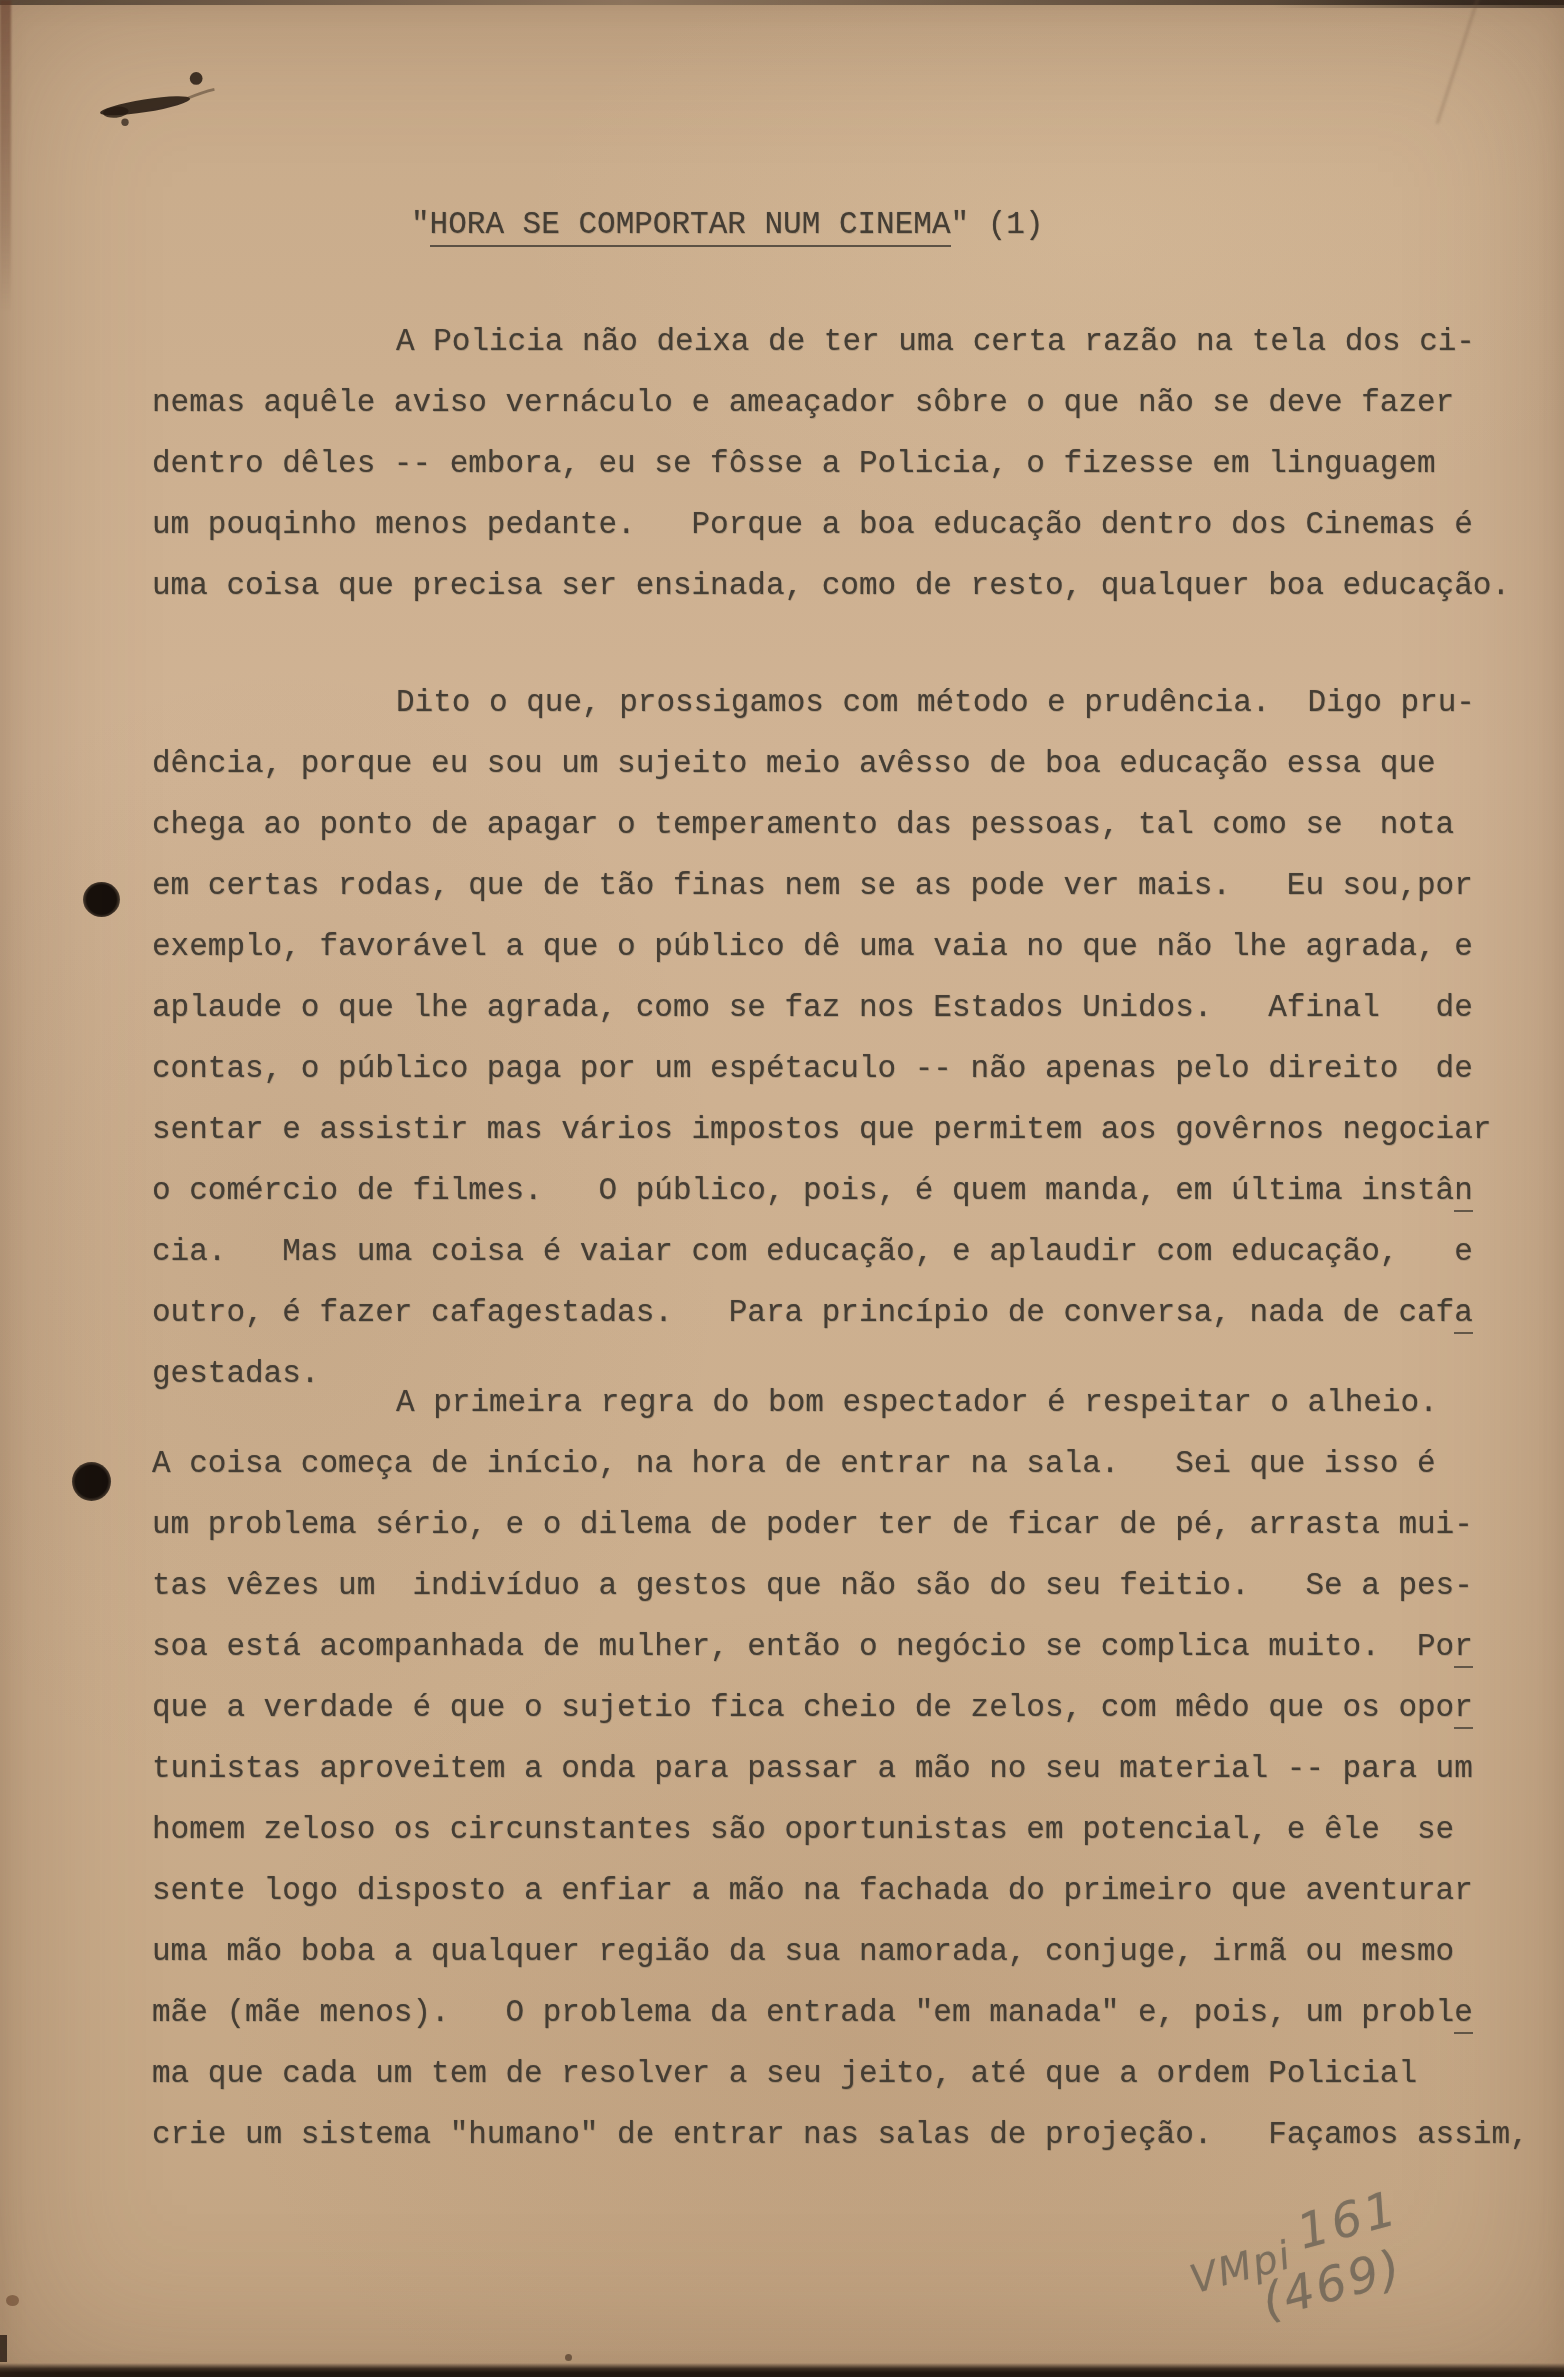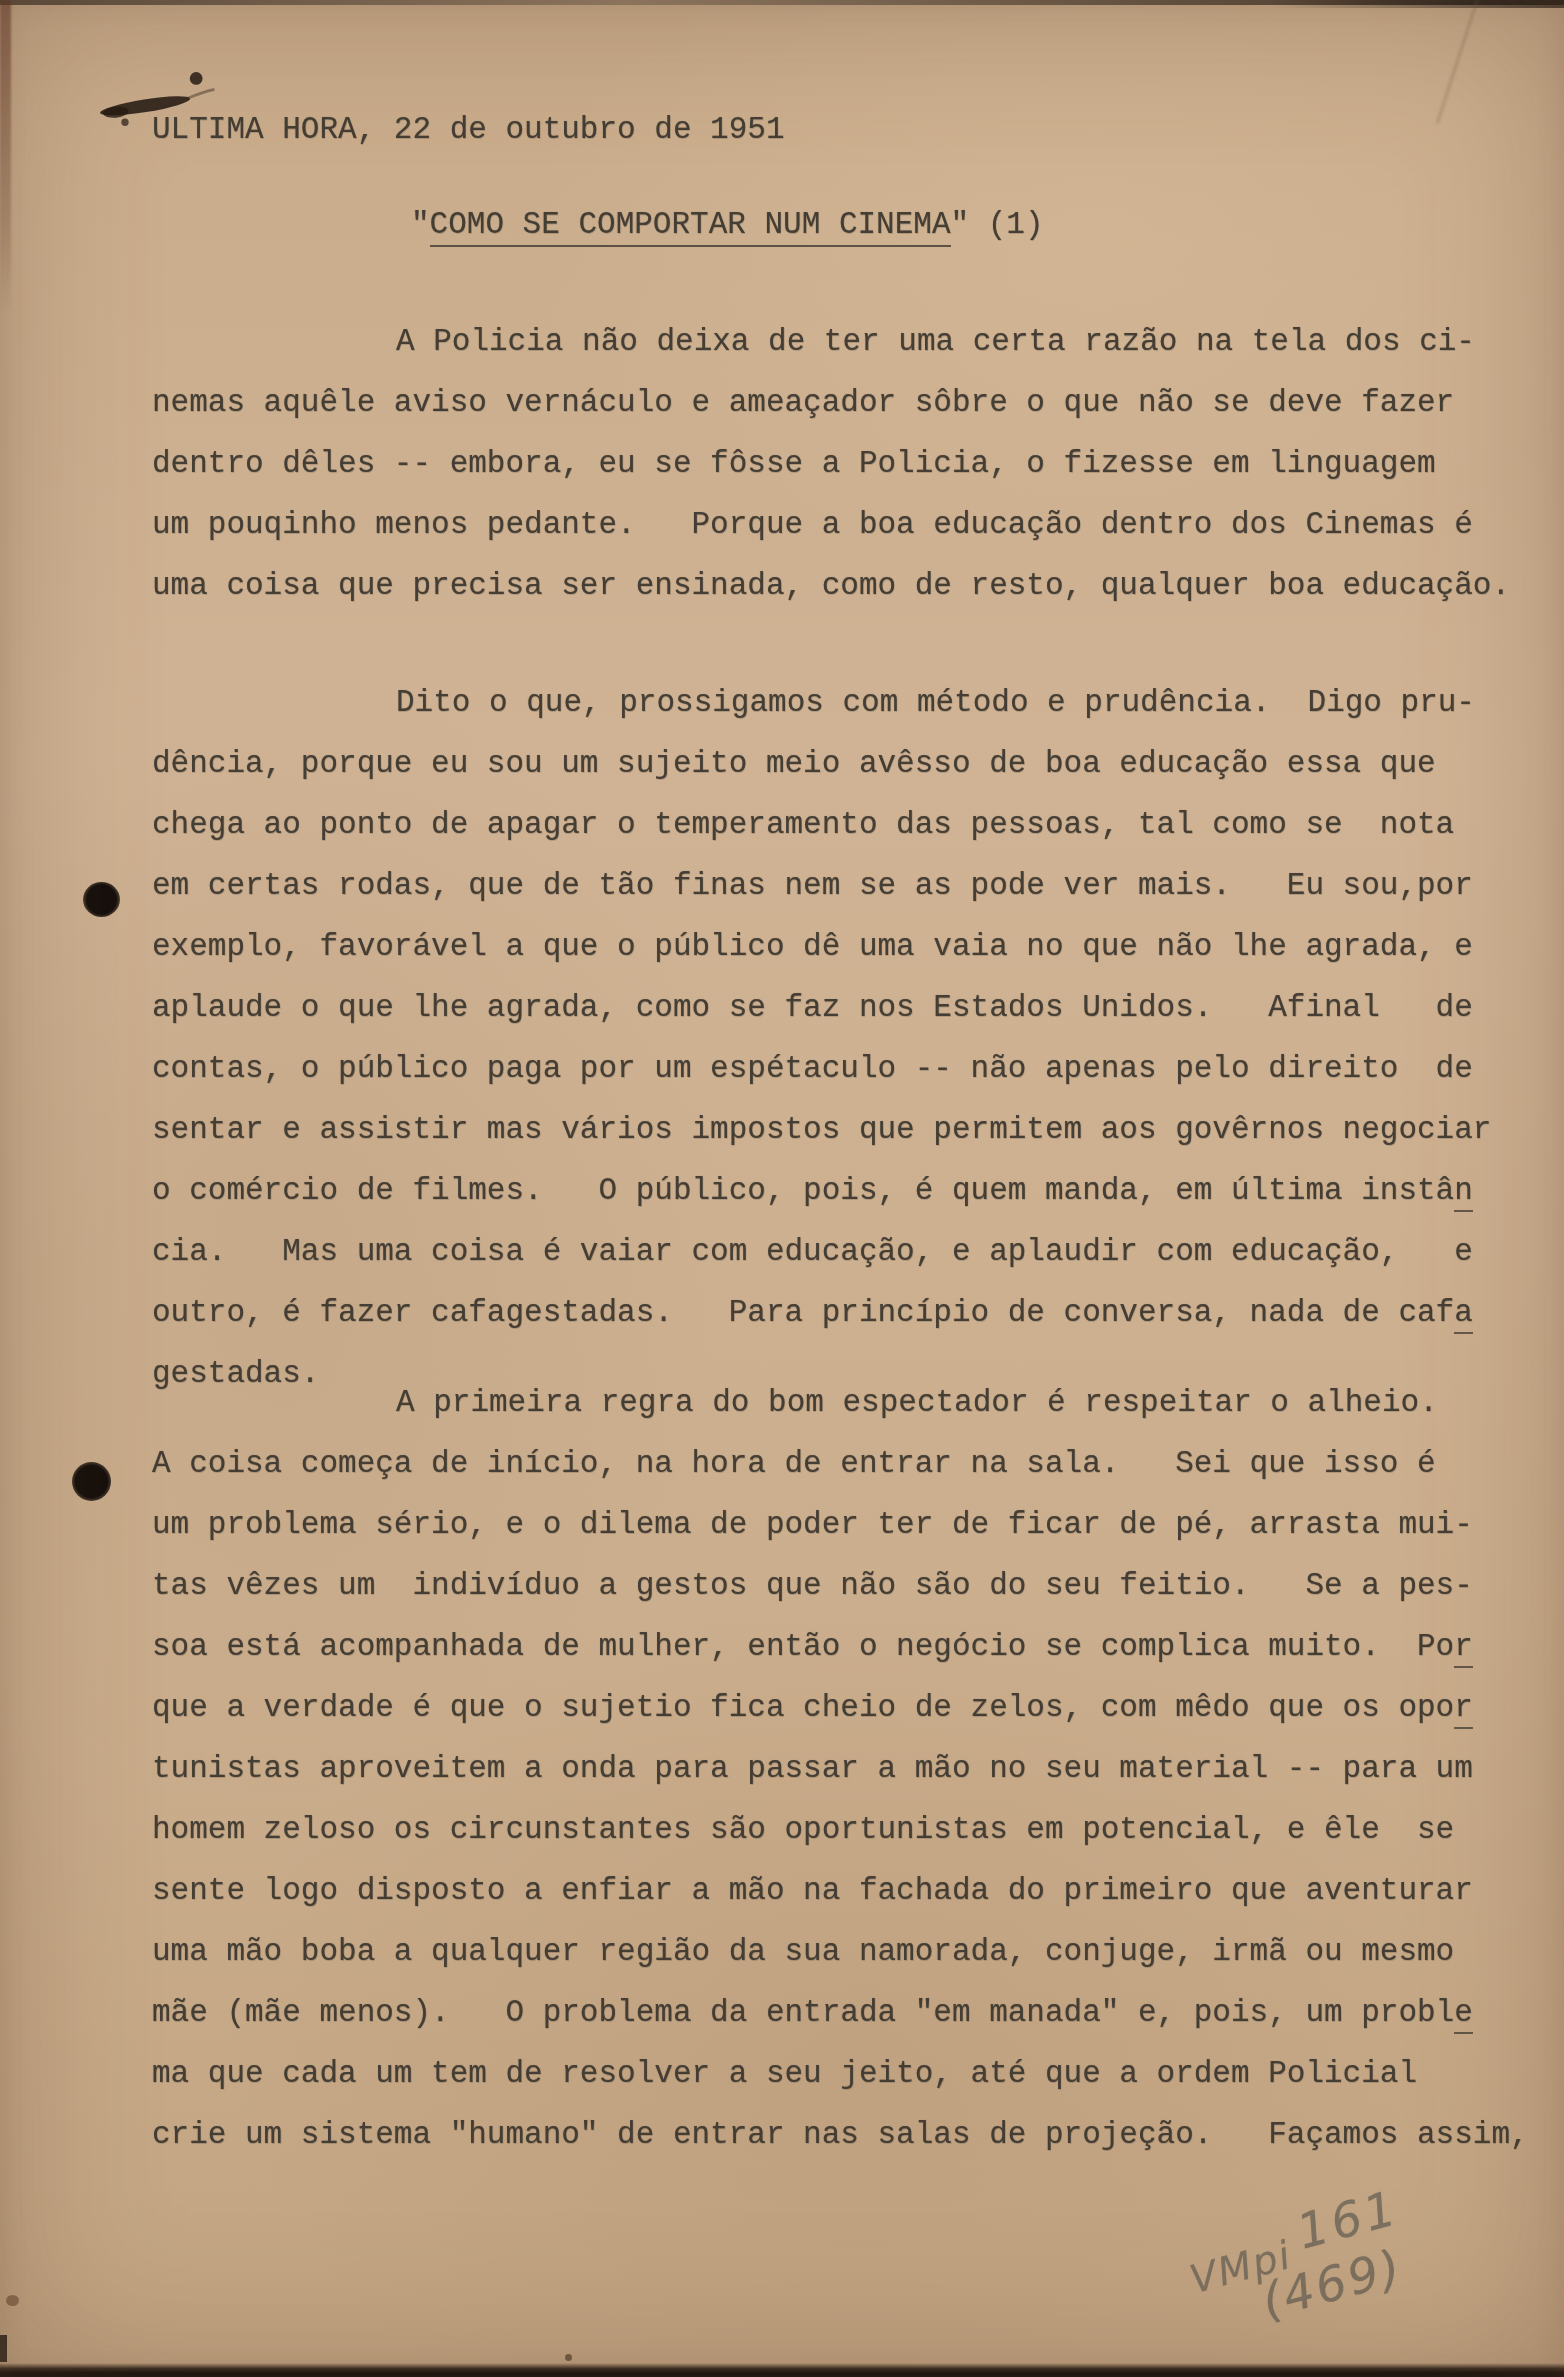--- a/index.html
+++ b/index.html
@@ -52,23 +52,22 @@
   .speck-1{position:absolute;left:5.5px;top:2295px;width:13px;height:11px;border-radius:50%;
     background:rgba(96,62,38,.55);filter:blur(0.6px);}
   .speck-2{position:absolute;left:565px;top:2354px;width:7.3px;height:7.3px;border-radius:50%;
     background:rgba(60,44,30,.6);filter:blur(0.5px);}
 </style>
 </head>
 <body>
 
 <div class="page">
 
-  <div class="header ink">ULTIMA HORA, 22 de outubro de 1951</div>
 
-  <div class="title ink"><span>"</span><span class="title-underline">COMO SE COMPORTAR NUM CINEMA</span><span>" (1)</span></div>
+  <div class="title ink"><span>"</span><span class="title-underline">HORA SE COMPORTAR NUM CINEMA</span><span>" (1)</span></div>
 
   <div class="para p1 ink"><div class="line indent"><span>A Policia não deixa de ter uma certa razão na tela dos ci-</span></div><div class="line"><span>nemas aquêle aviso vernáculo e ameaçador sôbre o que não se deve fazer</span></div><div class="line"><span>dentro dêles -- embora, eu se fôsse a Policia, o fizesse em linguagem</span></div><div class="line"><span>um pouqinho menos pedante.   Porque a boa educação dentro dos Cinemas é</span></div><div class="line"><span>uma coisa que precisa ser ensinada, como de resto, qualquer boa educação.</span></div></div>
   <div class="para p2 ink"><div class="line indent"><span>Dito o que, prossigamos com método e prudência.  Digo pru-</span></div><div class="line"><span>dência, porque eu sou um sujeito meio avêsso de boa educação essa que</span></div><div class="line"><span>chega ao ponto de apagar o temperamento das pessoas, tal como se  nota</span></div><div class="line"><span>em certas rodas, que de tão finas nem se as pode ver mais.   Eu sou,por</span></div><div class="line"><span>exemplo, favorável a que o público dê uma vaia no que não lhe agrada, e</span></div><div class="line"><span>aplaude o que lhe agrada, como se faz nos Estados Unidos.   Afinal   de</span></div><div class="line"><span>contas, o público paga por um espétaculo -- não apenas pelo direito  de</span></div><div class="line"><span>sentar e assistir mas vários impostos que permitem aos govêrnos negociar</span></div><div class="line"><span>o comércio de filmes.   O público, pois, é quem manda, em última instâ</span><span class="tail-underline">n</span></div><div class="line"><span>cia.   Mas uma coisa é vaiar com educação, e aplaudir com educação,   e</span></div><div class="line"><span>outro, é fazer cafagestadas.   Para princípio de conversa, nada de caf</span><span class="tail-underline">a</span></div><div class="line"><span>gestadas.</span></div></div>
   <div class="para p3 ink"><div class="line indent"><span>A primeira regra do bom espectador é respeitar o alheio.</span></div><div class="line"><span>A coisa começa de início, na hora de entrar na sala.   Sei que isso é</span></div><div class="line"><span>um problema sério, e o dilema de poder ter de ficar de pé, arrasta mui-</span></div><div class="line"><span>tas vêzes um  indivíduo a gestos que não são do seu feitio.   Se a pes-</span></div><div class="line"><span>soa está acompanhada de mulher, então o negócio se complica muito.  Po</span><span class="tail-underline">r</span></div><div class="line"><span>que a verdade é que o sujetio fica cheio de zelos, com mêdo que os opo</span><span class="tail-underline">r</span></div><div class="line"><span>tunistas aproveitem a onda para passar a mão no seu material -- para um</span></div><div class="line"><span>homem zeloso os circunstantes são oportunistas em potencial, e êle  se</span></div><div class="line"><span>sente logo disposto a enfiar a mão na fachada do primeiro que aventurar</span></div><div class="line"><span>uma mão boba a qualquer região da sua namorada, conjuge, irmã ou mesmo</span></div><div class="line"><span>mãe (mãe menos).   O problema da entrada "em manada" e, pois, um probl</span><span class="tail-underline">e</span></div><div class="line"><span>ma que cada um tem de resolver a seu jeito, até que a ordem Policial</span></div><div class="line"><span>crie um sistema "humano" de entrar nas salas de projeção.   Façamos assim,</span></div></div>
 
   <div class="note">
     <div class="note-l1"><span class="n1">VMpi</span><span class="n2">161</span></div>
     <div class="note-l2">(469)</div>
   </div>
 

